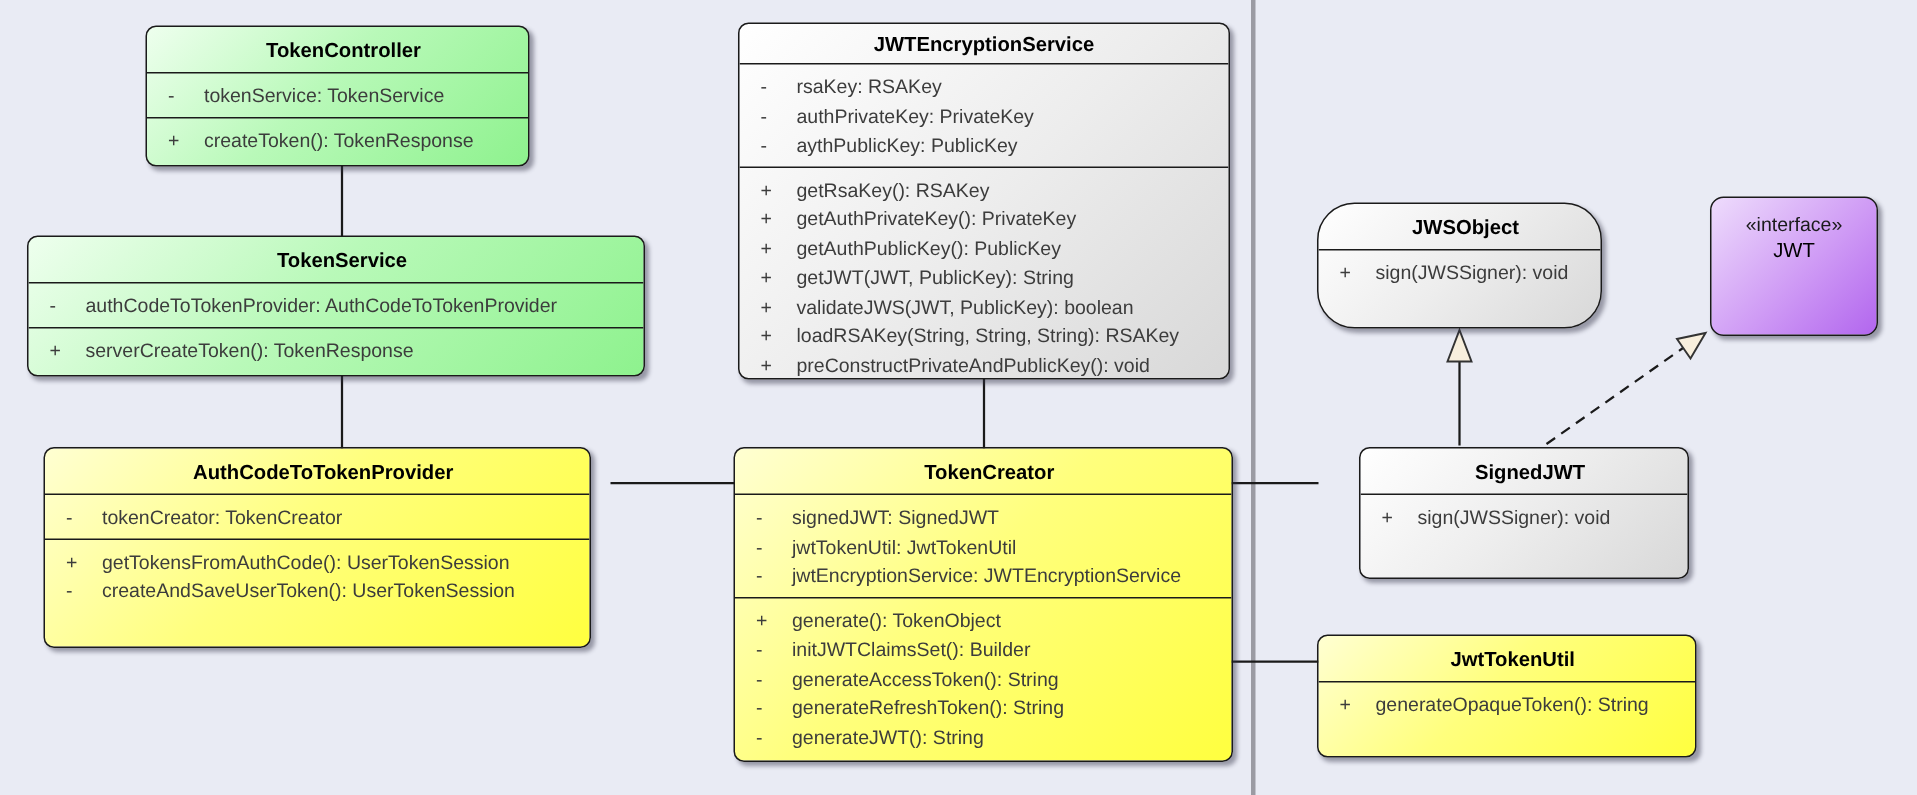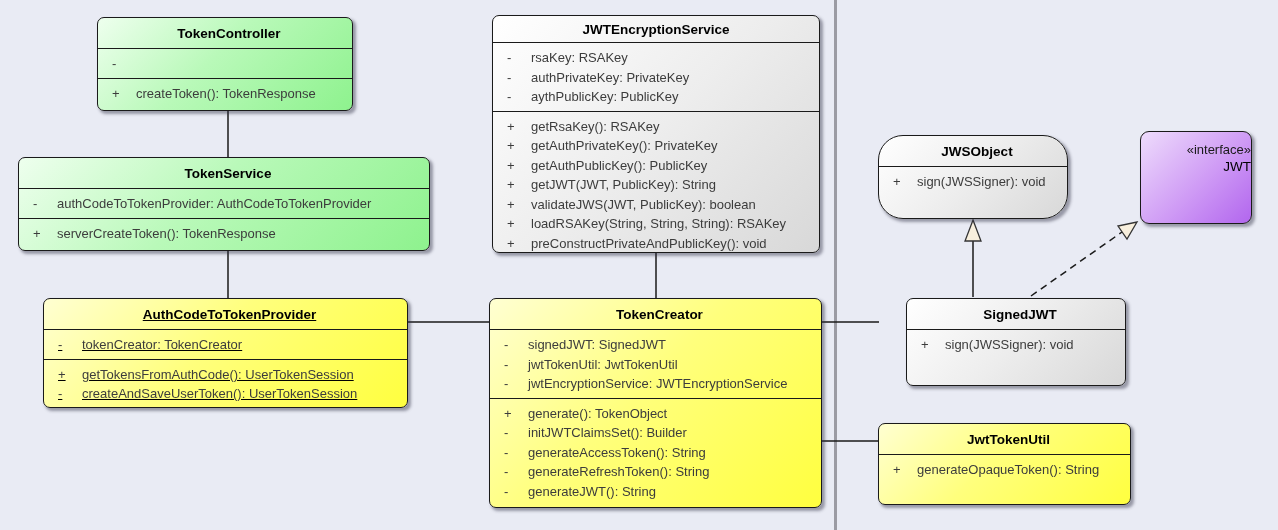--- a/index.html
+++ b/index.html
@@ -33,21 +33,21 @@
     flex-direction: column;
     border: 1.5px solid #1a1a1a;
     border-radius: 7px;
     box-shadow: 2.5px 2.5px 3px rgba(50,50,70,0.45);
     box-sizing: border-box;
     overflow: hidden;
   }
   .c-green  { background: linear-gradient(135deg, #eeffee 0%, #b9f9b9 45%, #8ef28e 100%); }
   .c-yellow { background: linear-gradient(135deg, #ffffd2 0%, #ffff7d 45%, #ffff3f 100%); }
   .c-gray   { background: linear-gradient(135deg, #ffffff 0%, #ededed 50%, #d8d8d8 100%); }
-  .c-purple { background: linear-gradient(135deg, #eedcfc 0%, #cf9bf5 55%, #b266ee 100%); border-radius: 9px; align-items: flex-end; }
+  .c-purple { background: linear-gradient(135deg, #eedcfc 0%, #cf9bf5 55%, #b266ee 100%); border-radius: 9px; }
   .title {
     flex: 0 0 auto;
     text-align: center;
     font-weight: bold;
     font-size: 13.5px;
     color: #000;
     padding: 8px 4px 7px 12px;
   }
   .title.compact { padding: 6px 4px 5px 4px; }
   .compartment {
@@ -109,20 +109,21 @@
       <line x1="1031" y1="296" x2="1122" y2="232" stroke="#1a1a1a" stroke-width="1.5" stroke-dasharray="7,5"></line>
       <polygon points="1137,222 1127,239 1118,226" fill="#f8efdd" stroke="#333" stroke-width="1.3"></polygon>
     </g>
   </svg>
 
   <div class="uml-class c-green" style="left:97px; top:17px; width:256px; height:94px;">
     <div class="title">TokenController</div>
     <div class="compartment">
         <div class="member">
           <span class="vis">-</span>
+          <span class="txt">tokenService: TokenService</span>
         </div>
       </div>
     <div class="compartment last">
         <div class="member">
           <span class="vis">+</span>
           <span class="txt">createToken(): TokenResponse</span>
         </div>
       </div>
   </div>
 
@@ -198,21 +199,21 @@
           <span class="txt">sign(JWSSigner): void</span>
         </div>
       </div>
   </div>
 
   <div class="uml-class c-purple iface-box" style="left:1140px; top:131px; width:112px; height:93px;">
     <div class="stereotype">«interface»</div>
     <div class="iface-name">JWT</div>
   </div>
 
-  <div class="uml-class c-yellow" style="left:43px; top:298px; width:365px; height:110px;text-decoration:underline;">
+  <div class="uml-class c-yellow" style="left:29px; top:298px; width:365px; height:134px;">
     <div class="title">AuthCodeToTokenProvider</div>
     <div class="compartment">
         <div class="member">
           <span class="vis">-</span>
           <span class="txt">tokenCreator: TokenCreator</span>
         </div>
       </div>
     <div class="compartment last">
         <div class="member">
           <span class="vis">+</span>

